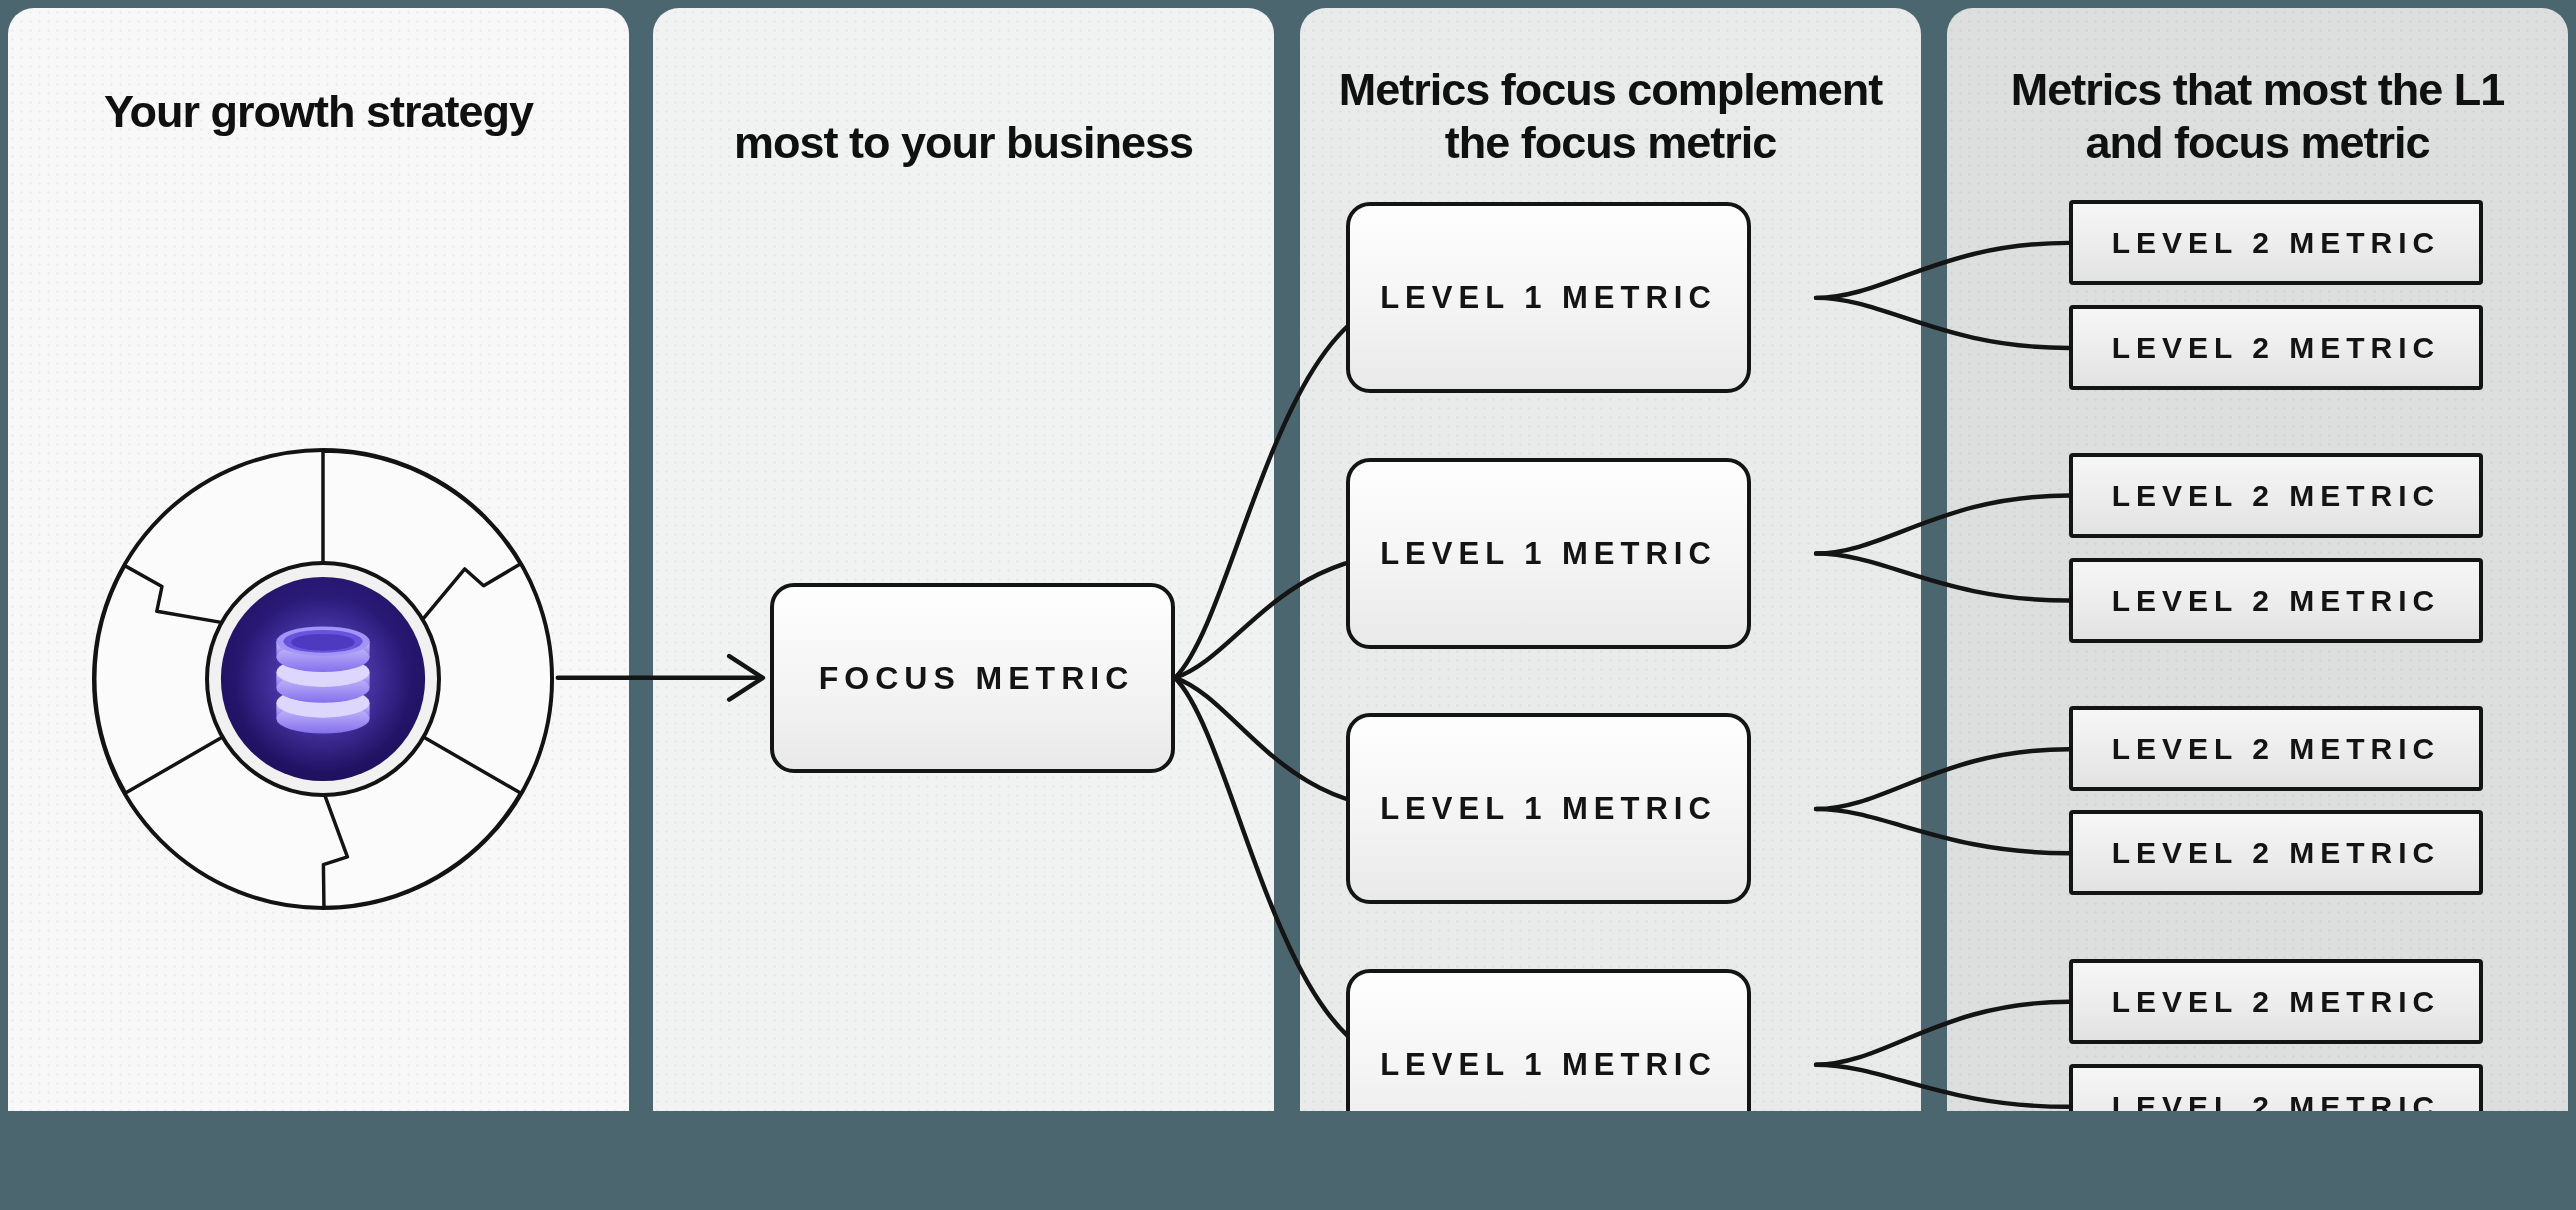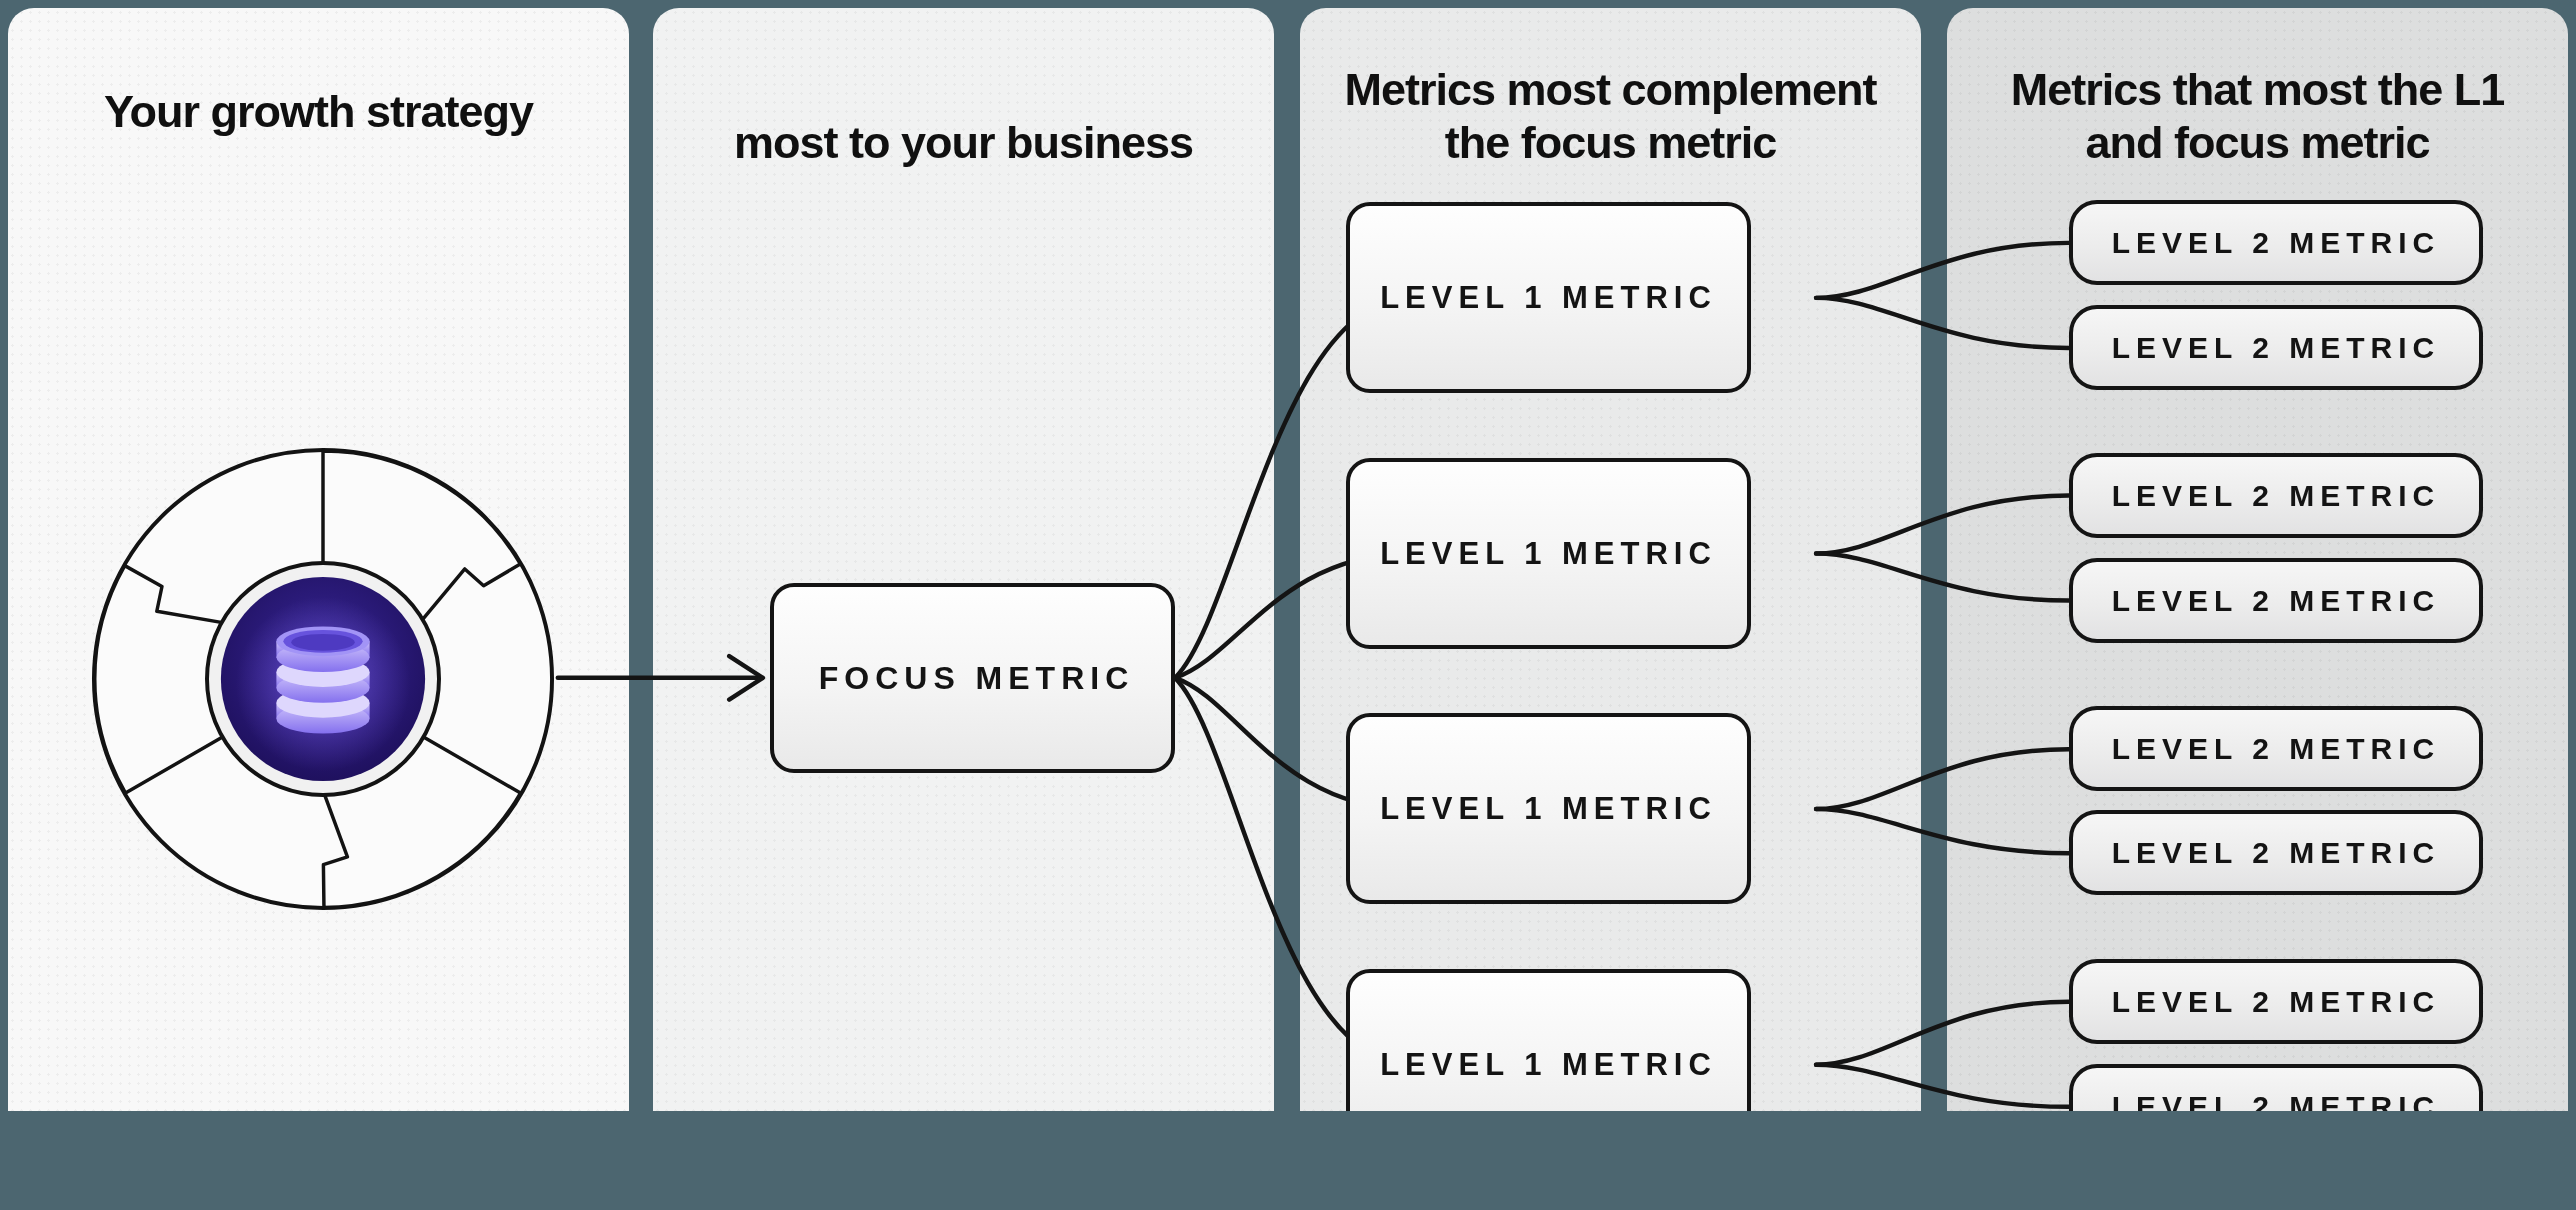--- a/index.html
+++ b/index.html
@@ -37,21 +37,21 @@
     position:absolute;z-index:3;
     display:flex;align-items:center;justify-content:center;
     border:4.5px solid #141414;border-radius:24px;
     color:#141414;font-weight:700;letter-spacing:6px;
     background:linear-gradient(180deg,#fefefe 0%,#f4f4f4 55%,#e9e9e9 100%);
   }
   .focus-node{left:770px;top:583px;width:405px;height:190px;font-size:32px;padding-left:8px;}
   .l1-node{left:1346px;width:405px;height:191px;font-size:31px;}
   .l1-0{top:202px;} .l1-1{top:458px;} .l1-2{top:713px;} .l1-3{top:969px;}
   .l2-node{
-    left:2069px;width:414px;height:85px;font-size:30px;border-radius:28px;
+    left:2069px;width:414px;height:85px;font-size:30px;border-radius:4px;
     background:linear-gradient(180deg,#f6f6f6 0%,#ececec 55%,#e2e2e3 100%);
   }
   .l2-0{top:200px;} .l2-1{top:305px;} .l2-2{top:453px;} .l2-3{top:558px;}
   .l2-4{top:706px;} .l2-5{top:810px;} .l2-6{top:959px;} .l2-7{top:1064px;}
 </style>
 </head>
 <body>
 
 <div class="canvas">
 
@@ -110,21 +110,21 @@
 
   <section class="panel p2">
     <h2 class="panel-title">
       <br>
       <span>most to your business</span>
     </h2>
   </section>
 
   <section class="panel p3">
     <h2 class="panel-title">
-      <span>Metrics most complement</span><br>
+      <span>Metrics focus complement</span><br>
       <span>the focus metric</span>
     </h2>
   </section>
 
   <section class="panel p4">
     <h2 class="panel-title">
       <span>Metrics that most the L1</span><br>
       <span>and focus metric</span>
     </h2>
   </section>

